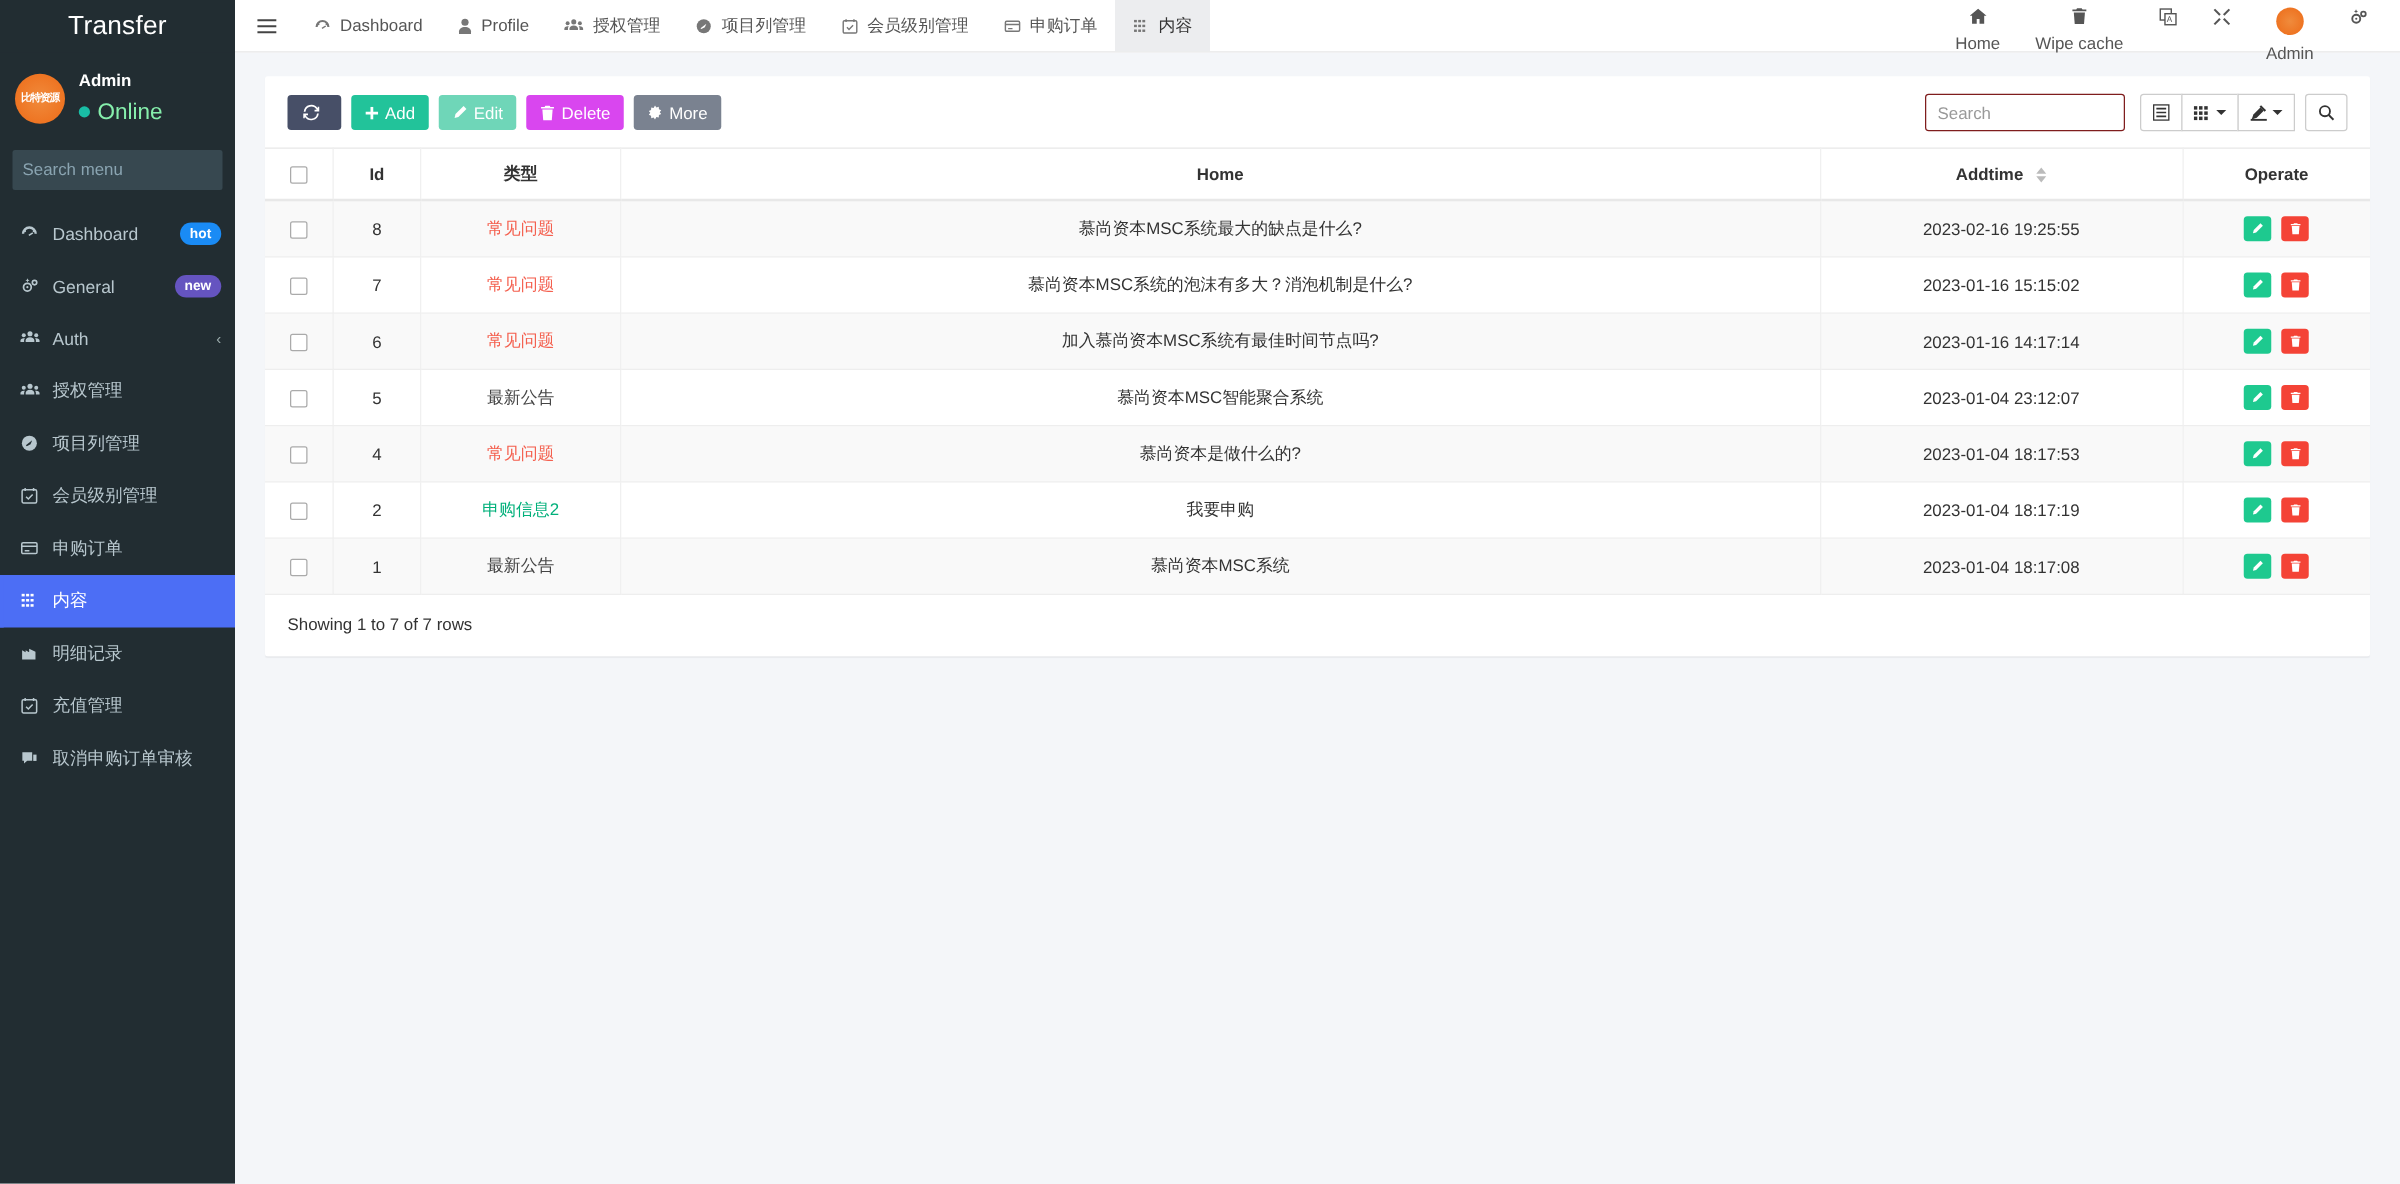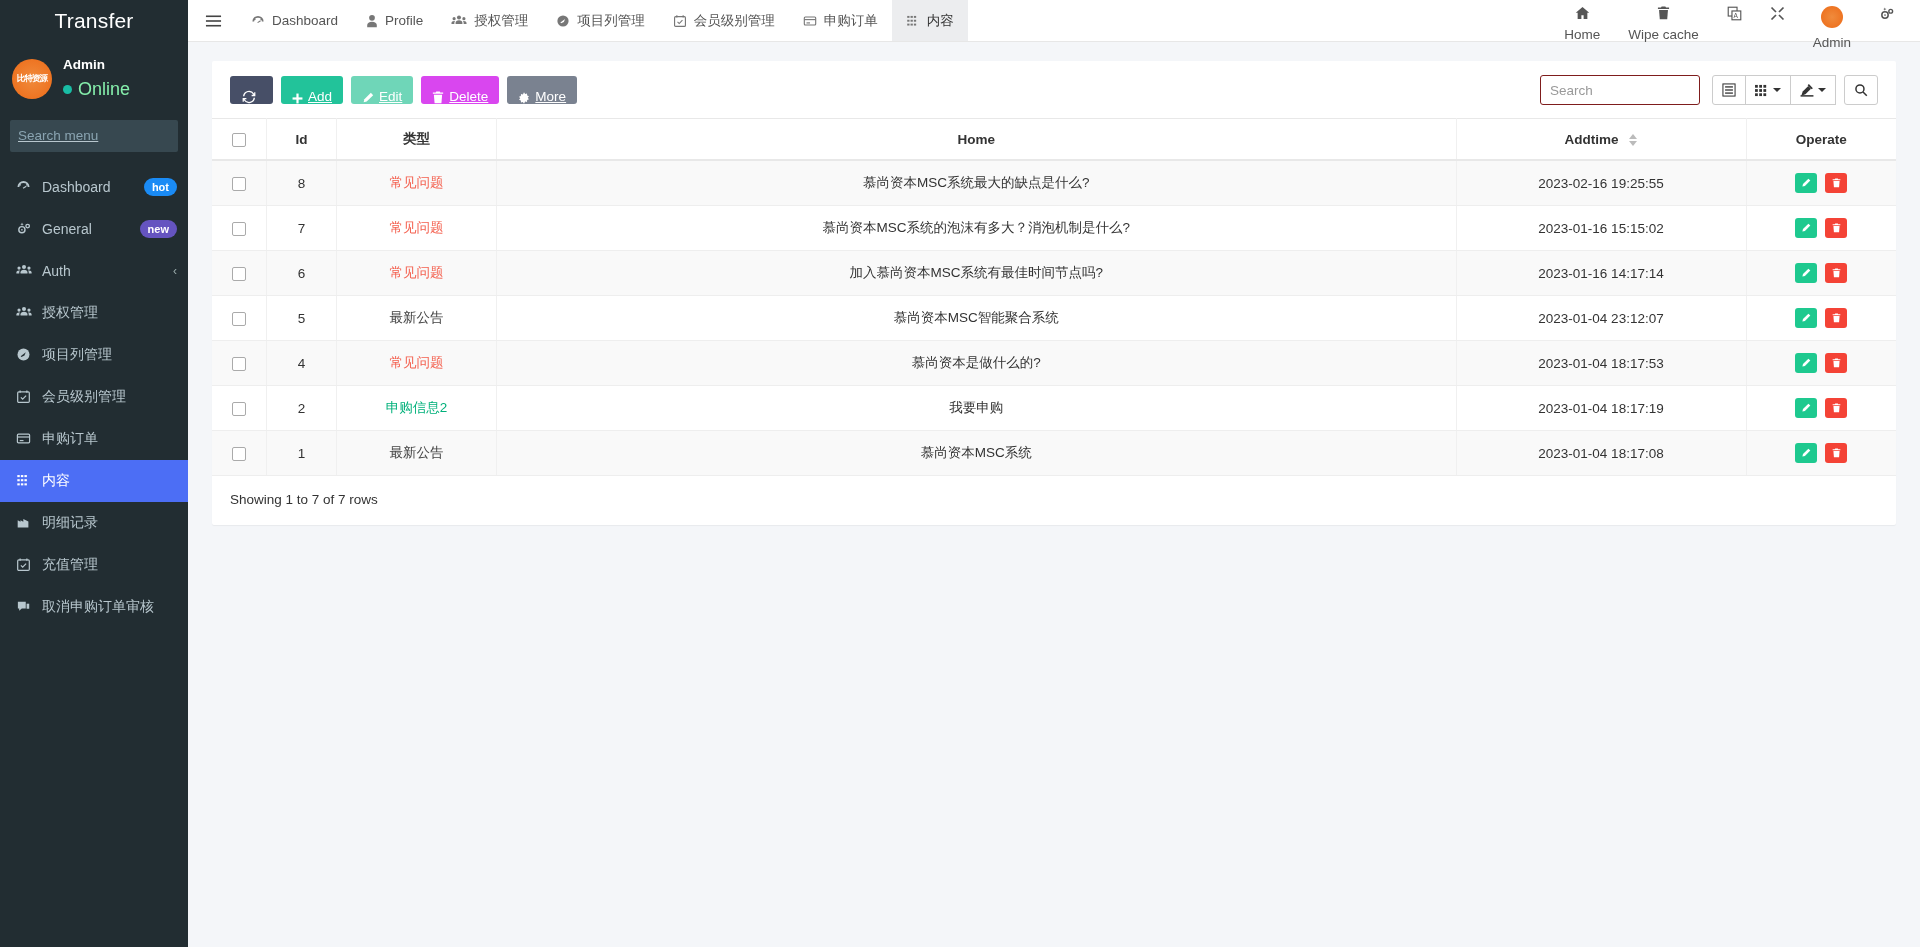--- a/index.html
+++ b/index.html
@@ -34,21 +34,21 @@
     color: #fff; font-size: 9px; line-height: 9px; font-weight: bold;
     text-align: center; letter-spacing: -1px; transform: scale(.95);
   }
   .userinfo { margin-left: 11px; line-height: 1.35; }
   .userinfo .uname { color: #fff; font-size: 13.5px; font-weight: bold; }
   .userinfo .ustatus { font-size: 18px; color: #86efac; display: flex; align-items: center; margin-top: 3px; }
   .dot { width: 9px; height: 9px; border-radius: 50%; background: #19bda5; display: inline-block; margin-right: 6px; }
 
   .searchmenu {
     margin: 4px 10px 14px 10px; height: 32px; background: #374850;
-    display: flex; align-items: center; border-radius: 2px; text-decoration: underline;
+    display: flex; align-items: center; border-radius: 2px;
   }
   .searchmenu input {
     flex: 1; background: transparent; border: 0; outline: none;
     color: #ccd; font-size: 13.5px; padding: 0 8px;
     font-family: inherit;
   }
   .searchmenu input::placeholder { color: #8aa4b1; }
 
   .menu { list-style: none; }
   .menu li a {
@@ -98,22 +98,22 @@
     background: radial-gradient(circle at 50% 50%, #f08b3c 0%, #ee7422 70%, #e0651a 100%);
     display: inline-block; flex-shrink: 0;
   }
 
   .content { padding: 19px 24px 0 24px; }
   .card { background: #fff; border-radius: 2px; padding: 0; box-shadow: 0 1px 1px rgba(0,0,0,.05); }
 
   .toolbar { display: flex; align-items: center; padding: 14px 18px 13px 18px; }
   .btn {
     border: 0; border-radius: 3px; color: #fff; font-size: 13.5px;
-    height: 28px; padding: 0 11px; display: inline-flex; align-items: flex-end; gap: 5px;
-    cursor: pointer; font-family: inherit; margin-right: 8px; text-decoration: underline;
+    height: 28px; padding: 0 11px; display: inline-flex; align-items: center; gap: 5px;
+    cursor: pointer; font-family: inherit; margin-right: 8px;
   }
   .btn-refresh { background: #474f67; padding: 0 12px; }
   .btn-add { background: #22c39a; }
   .btn-edit { background: #6fd6b8; }
   .btn-delete { background: #d946ef; }
   .btn-more { background: #7a8290; }
 
   .toolbar-right { margin-left: auto; display: flex; align-items: center; }
   .search-box {
     width: 160px; height: 30px; border: 1px solid #7f1d1d; border-radius: 3px;

